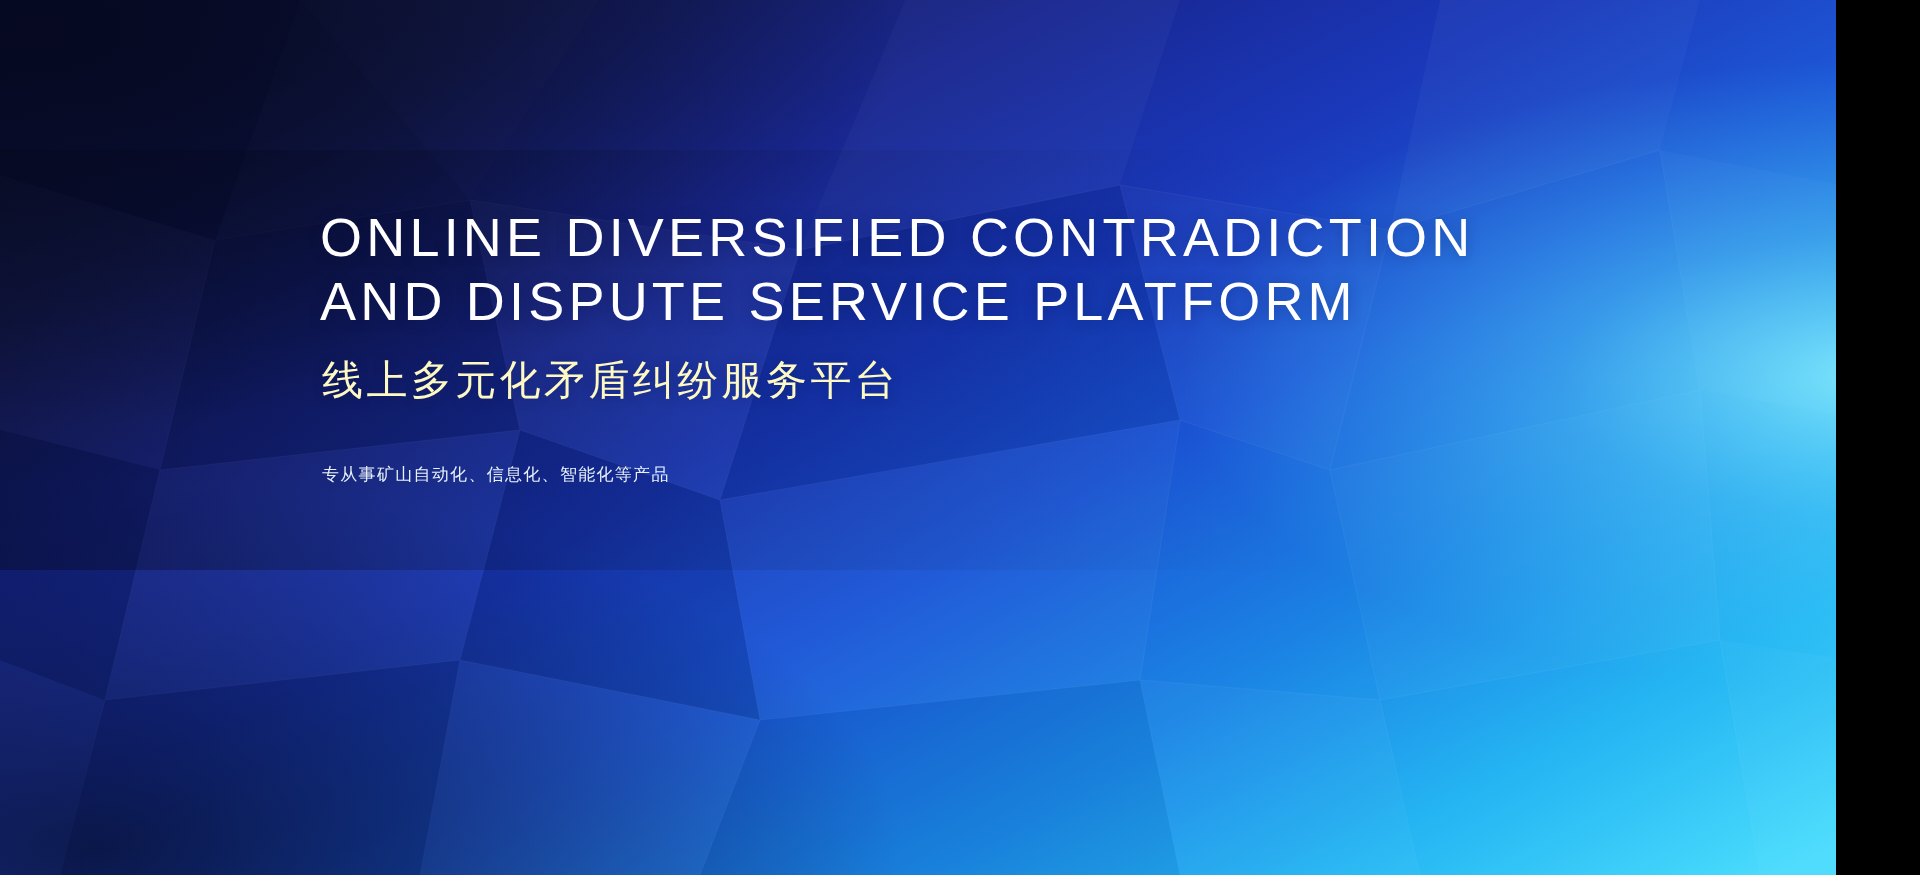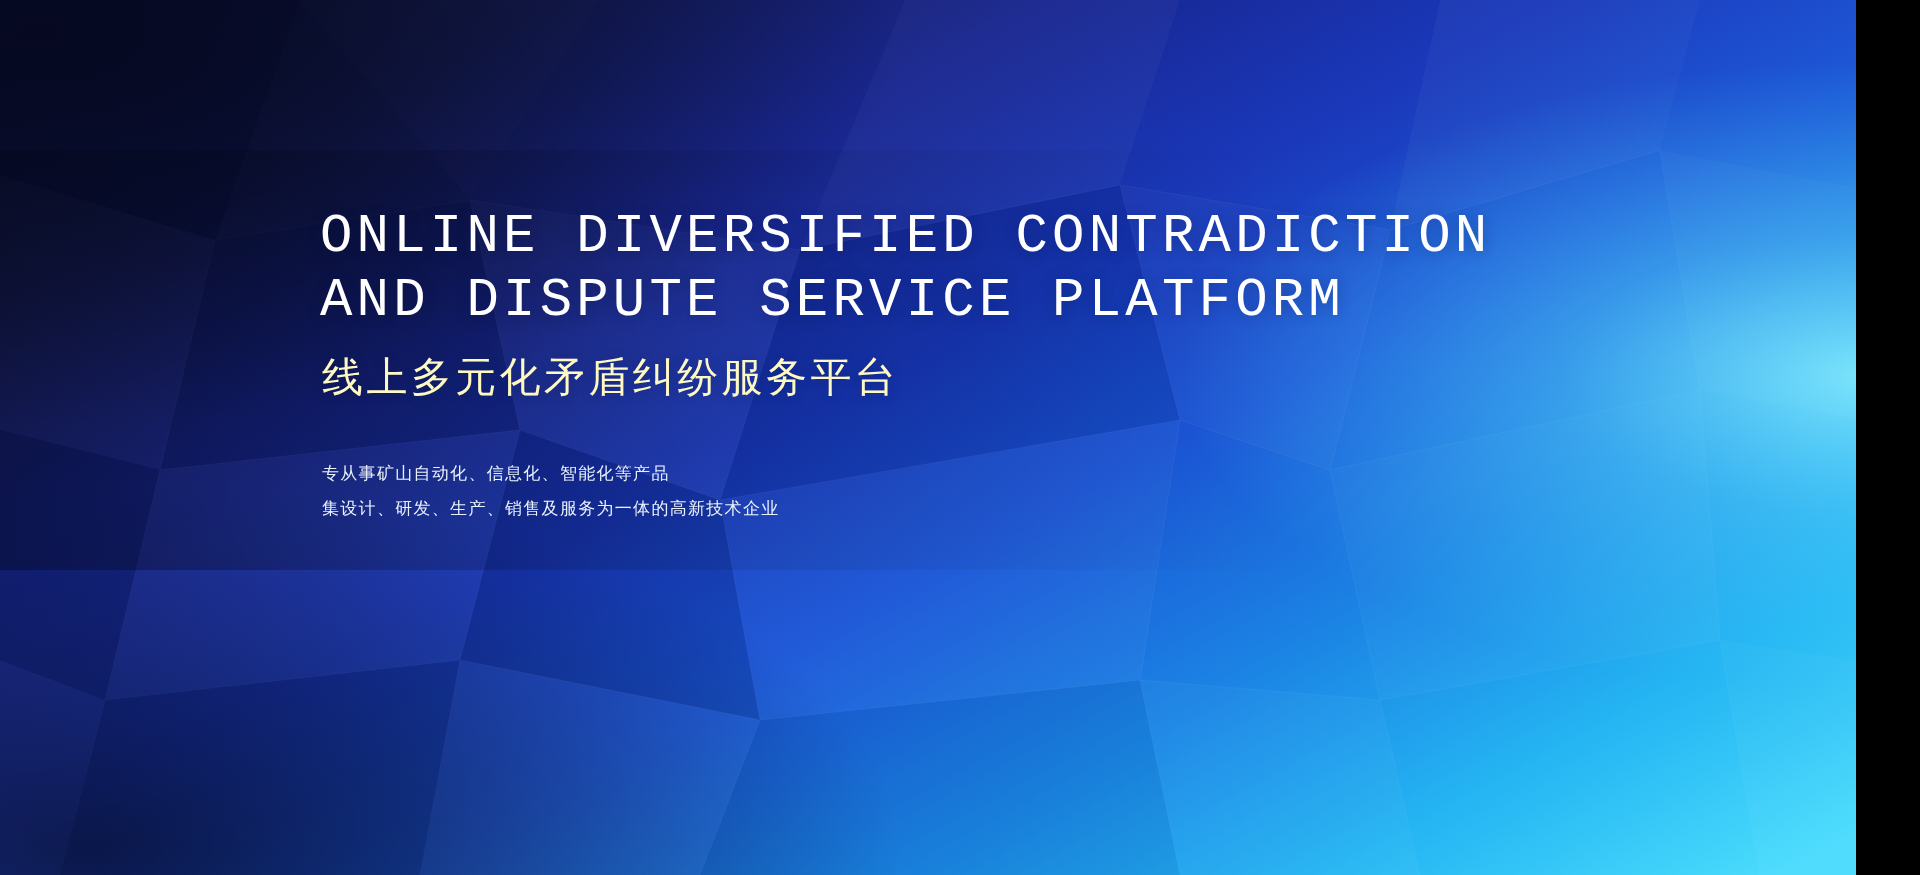--- a/index.html
+++ b/index.html
@@ -5,22 +5,21 @@
   html, body {
     margin: 0;
     padding: 0;
     background: #000;
   }
   #banner {
     position: relative;
     width: 1836px;
     height: 875px;
     overflow: hidden;
-    font-family: Liberation Mono, monospace;
-    padding-left: 20px;
+    font-family: Liberation Sans, sans-serif;
   }
   #bg-svg {
     position: absolute;
     inset: 0;
     width: 1920px;
     height: 875px;
     display: block;
   }
   #content {
     position: absolute;
@@ -58,20 +57,21 @@
     top: 457px;
     left: 2px;
     color: #e9f2fb;
     font-size: 17px;
     line-height: 35px;
     font-weight: 400;
     letter-spacing: 1.3px;
   }
   .sub-lines div {
     white-space: nowrap;
+    text-align: center;
   }
 </style>
 </head>
 <body>
 
 <div id="banner">
 
   <svg id="bg-svg" viewBox="0 0 1920 875" preserveAspectRatio="none">
     <defs>
       <linearGradient id="gMain" x1="0" y1="0.08" x2="1" y2="0.92">
@@ -171,17 +171,16 @@
 
   <div id="content">
 
     <div class="eng-title">ONLINE DIVERSIFIED CONTRADICTION
 AND DISPUTE SERVICE PLATFORM</div>
 
     <div class="cn-title">线上多元化矛盾纠纷服务平台</div>
 
     <div class="sub-lines">
       <div>专从事矿山自动化、信息化、智能化等产品</div>
-      <div>集设计、研发、生产、销售及服务为一体的高新技术企业</div>
     </div>
 
   </div>
 </div>
 
 </body></html>

